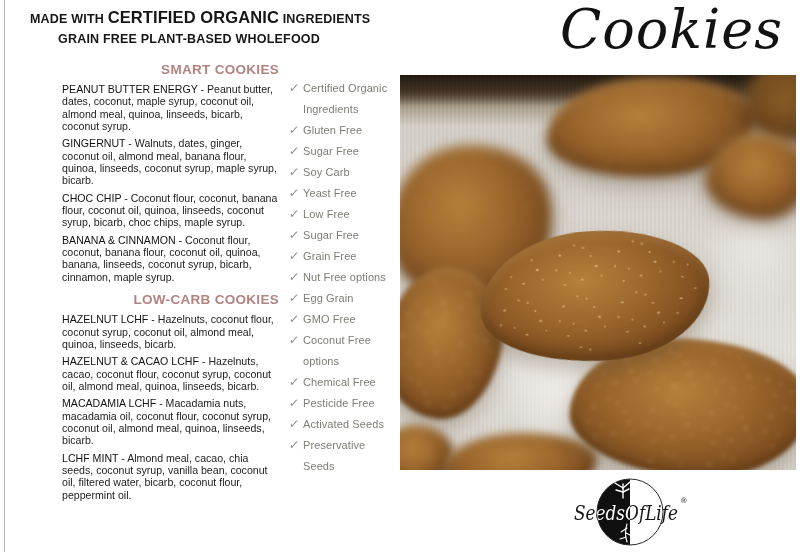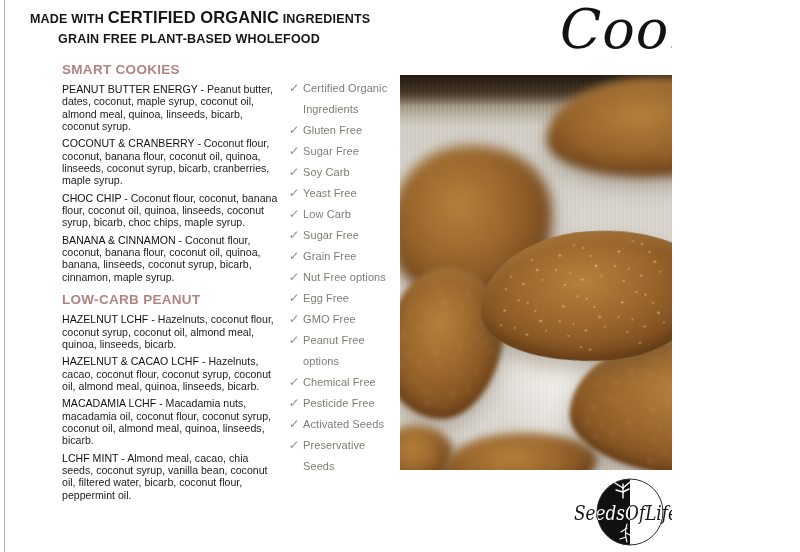--- a/index.html
+++ b/index.html
@@ -1,35 +1,35 @@
 <!DOCTYPE html>
 <html style="--section-heading: #b28381; --feature-text: #7d7d76; --checkmark: #8f8f88; --body-text: #1f1f1f;"><head>
 <meta charset="utf-8">
 <style>
   * { margin:0; padding:0; box-sizing:border-box; }
   html,body { width:800px; height:552px; }
   body { font-family:"Liberation Sans", sans-serif; background:#ffffff; color:var(--body-text,#1f1f1f); }
-  .page { position:relative; width:672px; height:552px; background:#fff; overflow:hidden; }
+  .page { position:relative; width:796px; height:552px; background:#fff; overflow:hidden; }
 
   .left-rule { position:absolute; left:4px; top:0; width:1px; height:552px; background:#b4b4b4; }
 
   
   .top-header { position:absolute; left:30px; top:6px; width:370px; }
   .hl1 { font-size:12.5px; font-weight:600; letter-spacing:.2px; color:#161616; line-height:22px; white-space:nowrap; }
   .hl1 .emph { font-size:16.5px; font-weight:800; letter-spacing:.1px; }
   .hl2 { font-size:12.5px; font-weight:600; letter-spacing:.2px; color:#161616; margin-left:28px; line-height:18px; white-space:nowrap; }
 
   
   .script-title { position:absolute; left:560px; top:-2px; width:215px; text-align:center;
     font-family:"DejaVu Serif", serif; font-style:italic; font-weight:400;
     font-size:54px; line-height:64px; color:#121212; letter-spacing:1px; }
 
   
   .menu-col { position:absolute; left:62px; top:62px; width:217px; }
-  .sec-head { font-size:13.5px; font-weight:800; letter-spacing:.3px; text-align:left;
+  .sec-head { font-size:13.5px; font-weight:800; letter-spacing:.3px; text-align:right;
     color:var(--section-heading,#b28381); margin-bottom:6px; }
   section + section { margin-top:9px; }
   .product { font-size:10.6px; line-height:12.35px; color:#1c1c1c; margin-bottom:5px; }
   .product b { font-weight:400; color:#111; }
 
   
   .features { position:absolute; left:289px; top:78px; width:106px; }
   .feat { display:flex; align-items:flex-start; }
   .check { flex:0 0 14px; font-size:12px; line-height:21px; color:var(--checkmark,#8f8f88); transform:skewX(-8deg); }
   .ftext { font-size:11px; font-weight:400; line-height:21px; color:var(--feature-text,#7d7d76); letter-spacing:.1px; }
@@ -95,27 +95,27 @@
     <div class="hl2">GRAIN FREE PLANT-BASED WHOLEFOOD</div>
   </header>
 
   <h1 class="script-title">Cookies</h1>
 
   <main class="menu-col">
     <section>
       <h2 class="sec-head">SMART COOKIES</h2>
       <div class="products">
           <p class="product"><b>PEANUT BUTTER ENERGY</b><span> - Peanut butter, dates, coconut, maple syrup, coconut oil, almond meal, quinoa, linseeds, bicarb, coconut syrup.</span></p>
-          <p class="product"><b>COCONUT &amp; CRANBERRY</b><span> - Coconut flour, coconut, banana flour, coconut oil, quinoa, linseeds, coconut syrup, bicarb, cranberries, maple syrup.</span></p>
+          <p class="product"><b>GINGERNUT</b><span> - Walnuts, dates, ginger, coconut oil, almond meal, banana flour, quinoa, linseeds, coconut syrup, maple syrup, bicarb.</span></p>
           <p class="product"><b>CHOC CHIP</b><span> - Coconut flour, coconut, banana flour, coconut oil, quinoa, linseeds, coconut syrup, bicarb, choc chips, maple syrup.</span></p>
           <p class="product"><b>BANANA &amp; CINNAMON</b><span> - Coconut flour, coconut, banana flour, coconut oil, quinoa, banana, linseeds, coconut syrup, bicarb, cinnamon, maple syrup.</span></p>
         </div>
     </section>
     <section>
-      <h2 class="sec-head">LOW-CARB PEANUT</h2>
+      <h2 class="sec-head">LOW-CARB COOKIES</h2>
       <div class="products">
           <p class="product"><b>HAZELNUT LCHF</b><span> - Hazelnuts, coconut flour, coconut syrup, coconut oil, almond meal, quinoa, linseeds, bicarb.</span></p>
           <p class="product"><b>HAZELNUT &amp; CACAO LCHF</b><span> - Hazelnuts, cacao, coconut flour, coconut syrup, coconut oil, almond meal, quinoa, linseeds, bicarb.</span></p>
           <p class="product"><b>MACADAMIA LCHF</b><span> - Macadamia nuts, macadamia oil, coconut flour, coconut syrup, coconut oil, almond meal, quinoa, linseeds, bicarb.</span></p>
           <p class="product"><b>LCHF MINT</b><span> - Almond meal, cacao, chia seeds, coconut syrup, vanilla bean, coconut oil, filtered water, bicarb, coconut flour, peppermint oil.</span></p>
         </div>
     </section>
   </main>
 
   <aside class="features" id="features">
@@ -134,45 +134,45 @@
       <div class="feat">
         <span class="check">✓</span>
         <span class="ftext">Soy Carb</span>
       </div>
       <div class="feat">
         <span class="check">✓</span>
         <span class="ftext">Yeast Free</span>
       </div>
       <div class="feat">
         <span class="check">✓</span>
-        <span class="ftext">Low Carb</span>
+        <span class="ftext">Low Free</span>
       </div>
       <div class="feat">
         <span class="check">✓</span>
         <span class="ftext">Sugar Free</span>
       </div>
       <div class="feat">
         <span class="check">✓</span>
         <span class="ftext">Grain Free</span>
       </div>
       <div class="feat">
         <span class="check">✓</span>
         <span class="ftext">Nut Free options</span>
       </div>
       <div class="feat">
         <span class="check">✓</span>
-        <span class="ftext">Egg Free</span>
+        <span class="ftext">Egg Grain</span>
       </div>
       <div class="feat">
         <span class="check">✓</span>
         <span class="ftext">GMO Free</span>
       </div>
       <div class="feat">
         <span class="check">✓</span>
-        <span class="ftext">Peanut Free options</span>
+        <span class="ftext">Coconut Free options</span>
       </div>
       <div class="feat">
         <span class="check">✓</span>
         <span class="ftext">Chemical Free</span>
       </div>
       <div class="feat">
         <span class="check">✓</span>
         <span class="ftext">Pesticide Free</span>
       </div>
       <div class="feat">

